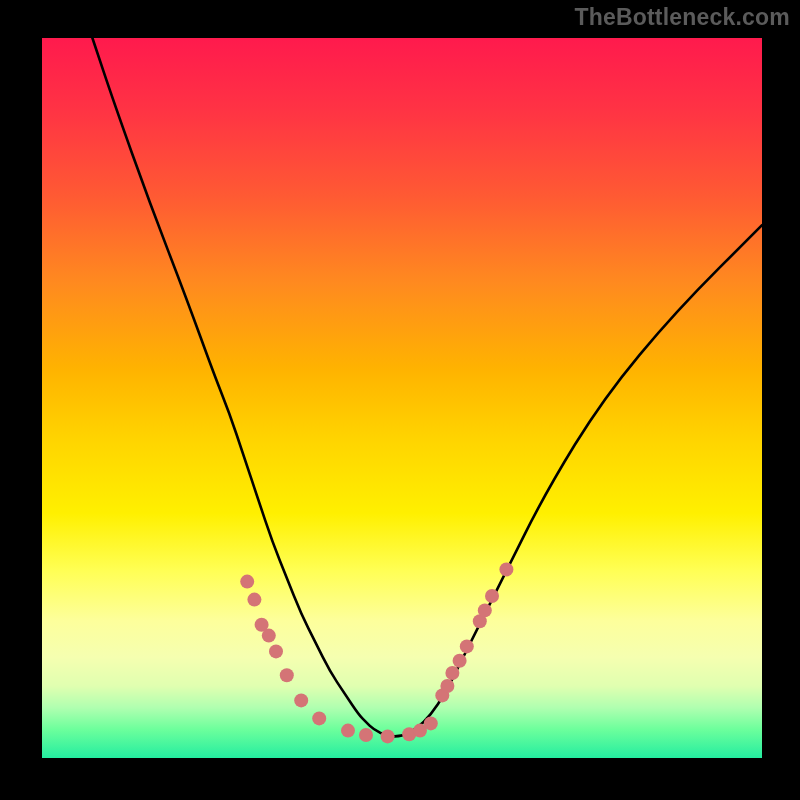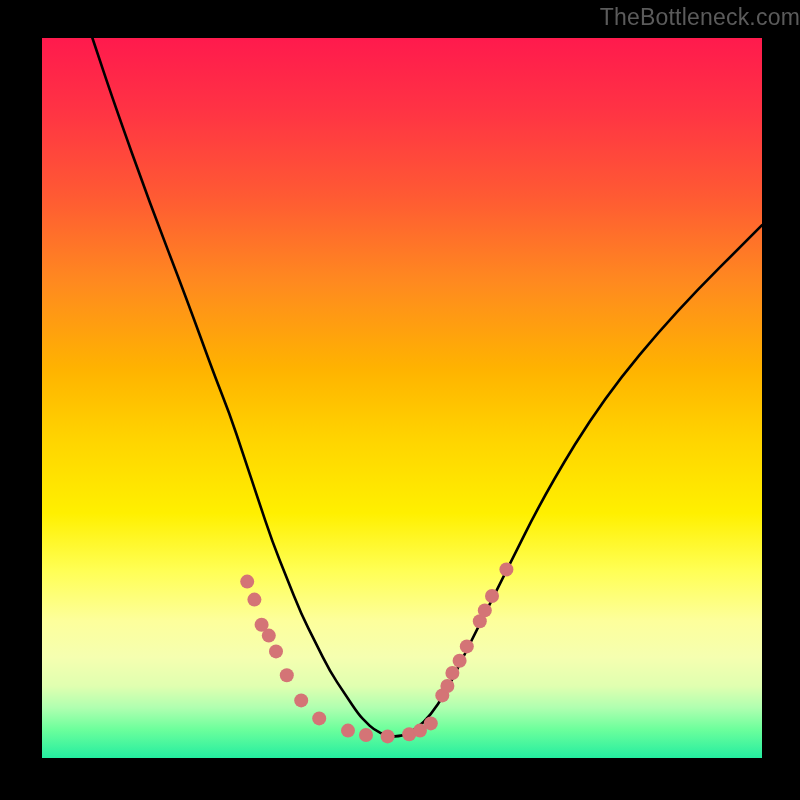--- a/index.html
+++ b/index.html
@@ -13,24 +13,24 @@
   }
   .stage {
     position: relative;
     width: 800px;
     height: 800px;
     background: #000;
   }
   .watermark {
     position: absolute;
     top: 4px;
-    right: 0;
+    right: 10px;
     color: #5b5b5b;
     font-size: 23px;
-    font-weight: 400;
+    font-weight: 700;
     letter-spacing: 0.2px;
     z-index: 5;
   }
   .plot {
     position: absolute;
     left: 42px;
     top: 38px;
     width: 720px;
     height: 720px;
     

